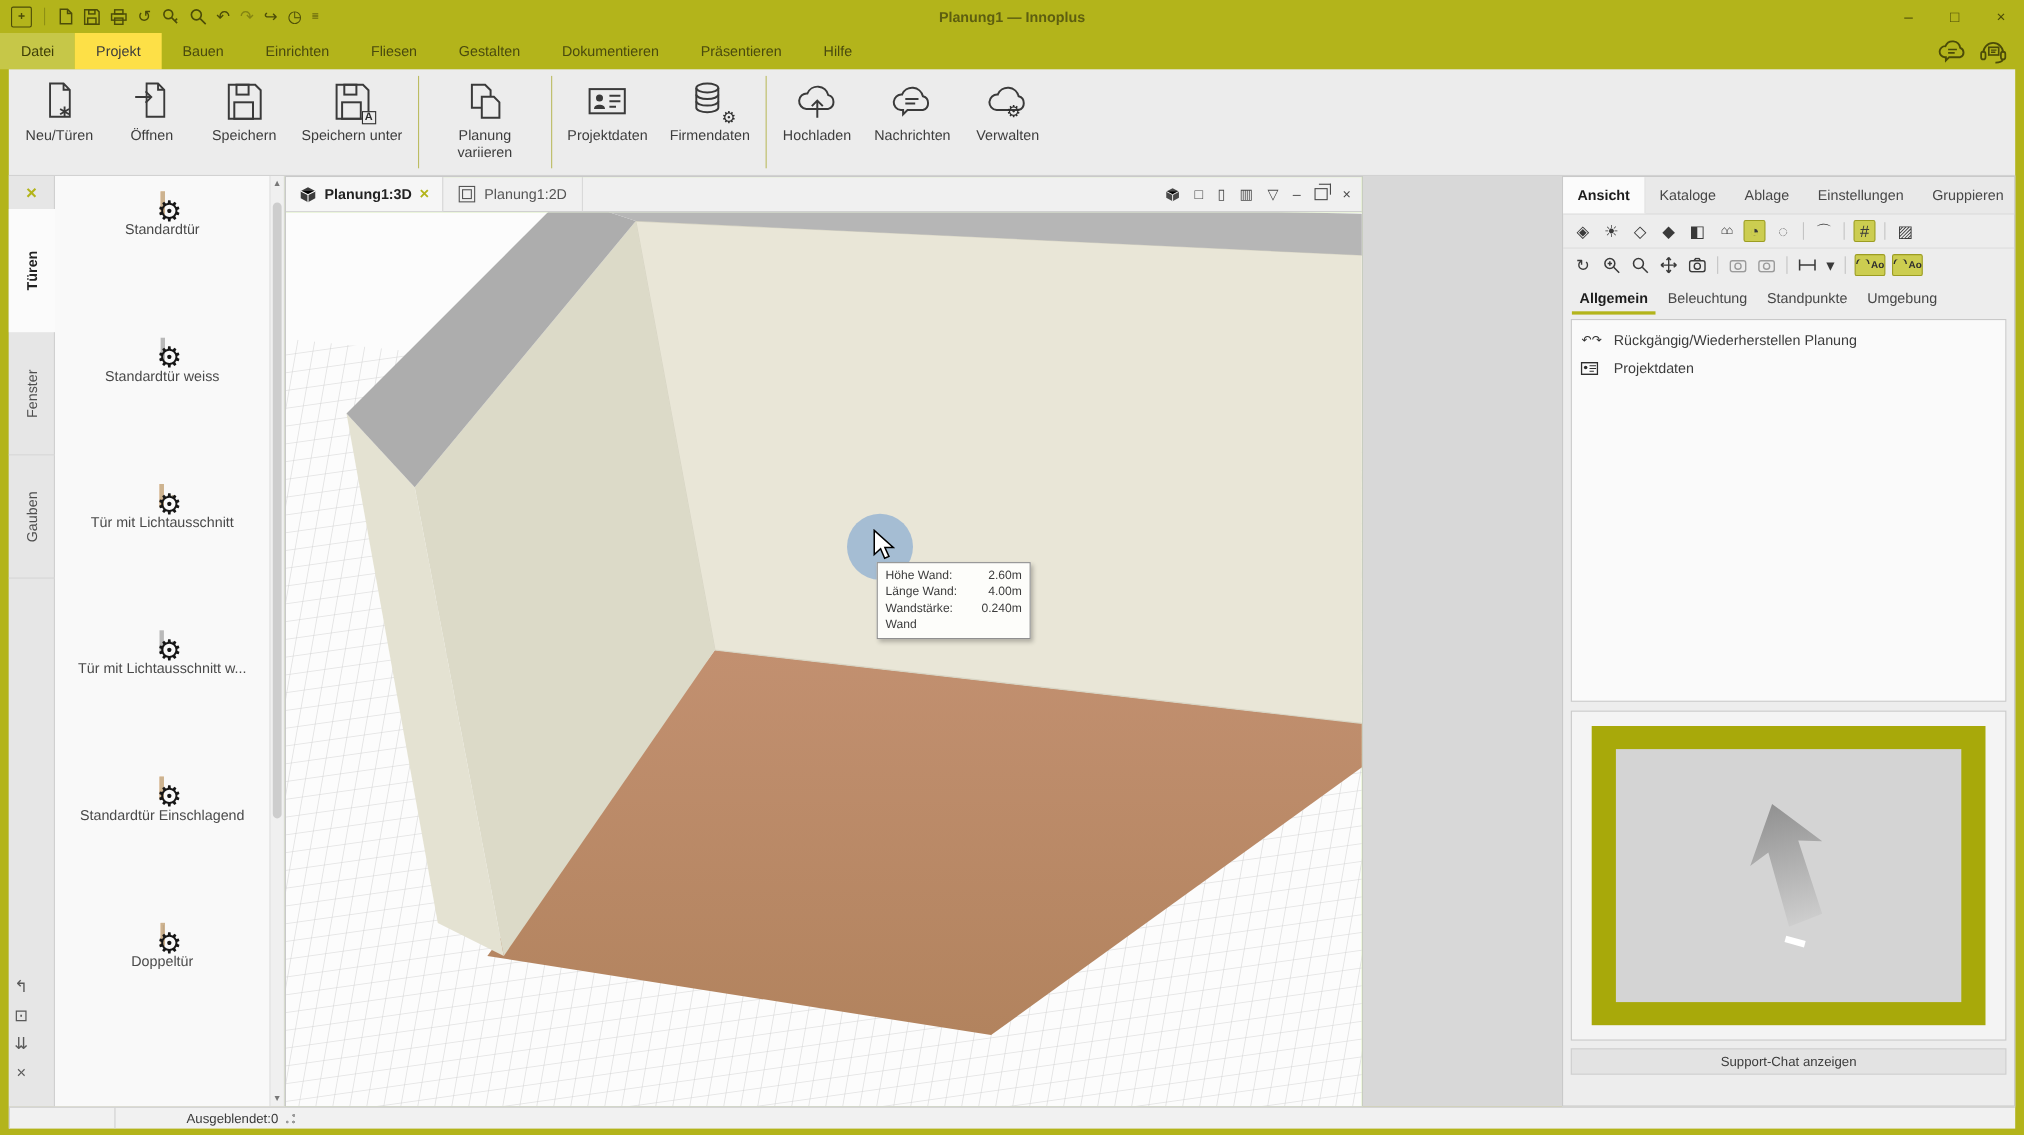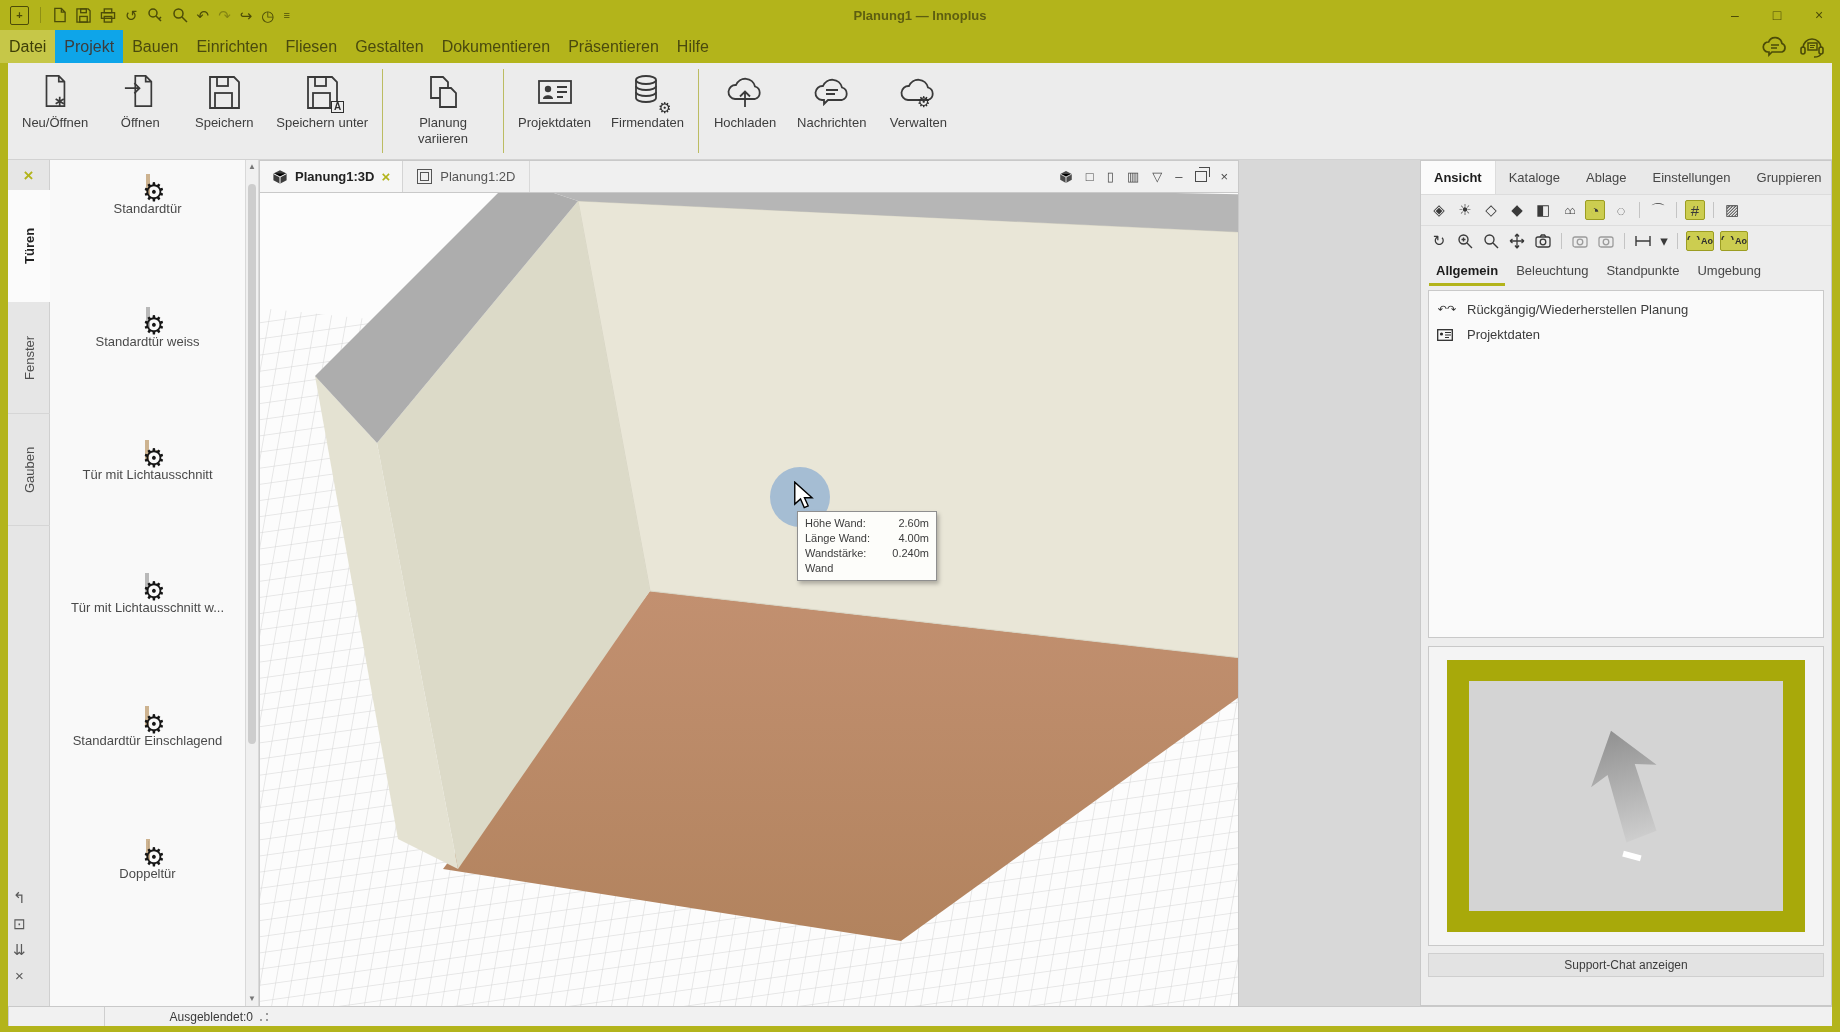--- a/index.html
+++ b/index.html
@@ -15,23 +15,23 @@
       display:flex;align-items:center;justify-content:center;font-size:11px;font-weight:bold;}
   .qa .g{font-size:15px;line-height:15px;}
   .qa .sep{width:1px;height:16px;background:#8e8f14;margin:0 2px;}
   .faded{opacity:.45;}
   #title-text{position:absolute;left:0;right:0;text-align:center;font-size:13px;color:#5d5e10;font-weight:bold;}
   .winctl{position:absolute;right:0;top:0;height:30px;display:flex;align-items:center;gap:0;}
   .winctl span{width:42px;text-align:center;font-size:14px;color:#4c4c08;cursor:default;}
 
   
   #menubar{left:0;top:30px;width:1840px;height:33px;display:flex;align-items:stretch;}
-  .mtab{padding:0 9px;font-size:16px;line-height:33px;color:#4a4a0e;cursor:default;}
+  .mtab{padding:0 19px;font-size:13px;line-height:33px;color:#4a4a0e;cursor:default;}
   .mtab.first{background:#c6c748;color:#3e3e07;}
-  .mtab.active{background:#0ea5e9;color:#3c3c3c;}
+  .mtab.active{background:#fde047;color:#3c3c3c;}
   #menubar .micons{margin-left:auto;display:flex;align-items:center;gap:10px;padding-right:14px;}
 
   
   #ribbon{left:8px;top:63px;width:1824px;height:97px;background:#ececec;border-bottom:1px solid #d2d2d2;
           display:flex;align-items:flex-start;padding-left:4px;box-sizing:border-box;}
   .rbtn{display:flex;flex-direction:column;align-items:center;padding:8px 10px 0 10px;min-width:64px;cursor:default;}
   .ric{height:42px;display:flex;align-items:center;justify-content:center;position:relative;}
   .gearbadge{position:absolute;right:-7px;bottom:-2px;font-size:15px;color:#2e2e2e;line-height:14px;}
   .badgeA{position:absolute;right:-4px;bottom:0px;font-size:10px;font-weight:bold;color:#2e2e2e;
           border:1.5px solid #2e2e2e;background:#ececec;padding:0 2px;line-height:10px;}
@@ -223,21 +223,21 @@
 </div>
 
 <div id="ribbon" class="abs">
   <div class="rbtn">
     <span class="ric">
       <svg width="34" height="38" viewBox="0 0 36 38">
           <path d="M9 2h13l6 6v26H9z M22 2v6h6" fill="none" stroke="#3a3a3a" stroke-width="1.8"></path>
           <path d="M23 24v10M18.7 26.5l8.6 5M27.3 26.5l-8.6 5" stroke="#3a3a3a" stroke-width="1.8"></path>
         </svg>
     </span>
-    <span class="rlbl">Neu/Öffnen</span>
+    <span class="rlbl">Neu/Türen</span>
   </div>
   <div class="rbtn">
     <span class="ric">
       <svg width="34" height="38" viewBox="0 0 36 38">
           <path d="M13 2h11l6 6v26H13z M24 2v6h6" fill="none" stroke="#3a3a3a" stroke-width="1.8"></path>
           <path d="M2 15h15M12 9.5l5.5 5.5-5.5 5.5" fill="none" stroke="#3a3a3a" stroke-width="1.8"></path>
         </svg>
     </span>
     <span class="rlbl">Öffnen</span>
   </div>

